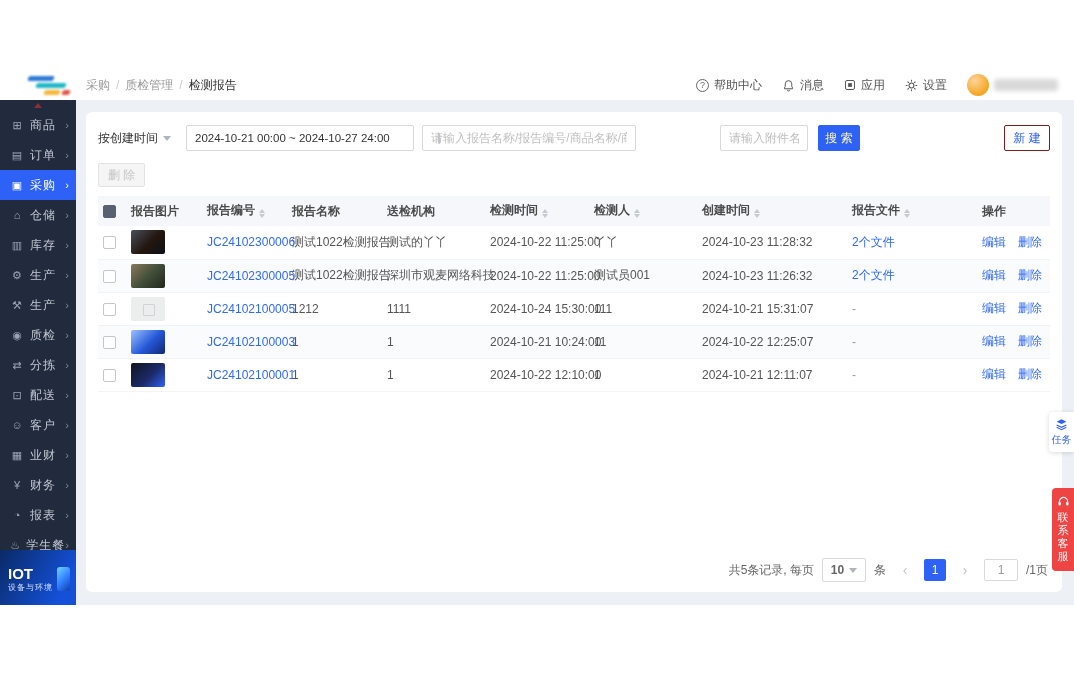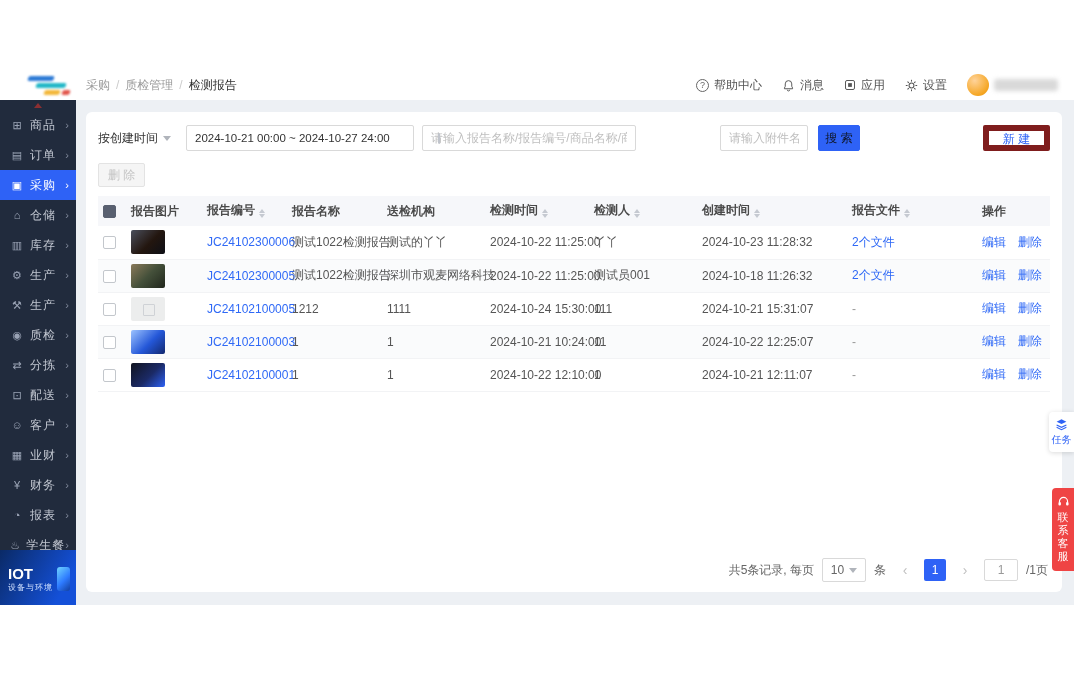--- a/index.html
+++ b/index.html
@@ -61,22 +61,22 @@
     display:flex; align-items:center; padding:0 8px; color:#333; cursor:pointer;gap:48px; }
   .date-box .date-text { flex:1; font-size:11.5px; white-space:nowrap; }
   .cal-icon { width:11px; height:11px; border:1px solid #c0c4cc; border-radius:1px; position:relative; }
   .cal-icon::before { content:""; position:absolute; left:1px; right:1px; top:2px; height:1px; background:#c0c4cc; }
   .txt-input { height:26px; border:1px solid #d9d9d9; border-radius:2px; padding:0 8px;
     font-family:"Liberation Sans", sans-serif; font-size:12px; color:#333; outline:none; }
   .txt-input::placeholder { color:#bfbfbf; }
   .kw-input { width:214px; margin-left:8px; }
   .att-input { width:88px; margin-left:84px; }
   .btn { height:26px; border-radius:2px; font-family:"Liberation Sans", sans-serif; font-size:12px; cursor:pointer; }
-  .btn-search { width:42px; margin-left:10px; background:#2e62f6; color:#0f172a; border:1px solid #2e62f6; }
-  .btn-new { margin-left:auto; width:67px; background:#fff; color:#2e62f6; border:6px solid #7f1d1d; }
+  .btn-search { width:42px; margin-left:10px; background:#2e62f6; color:#fef9c3; border:1px solid #2e62f6; }
+  .btn-new { margin-left:auto; width:46px; background:#fff; color:#2e62f6; border:1px solid #7f1d1d; }
   .toolbar { padding:2px 12px 9px 12px; }
   .btn-delete { height:24px; padding:0 9px; background:#f5f5f5; color:#c3c3c3; border:1px solid #e3e3e3; cursor:not-allowed; }
 
   
   table { width:952px; margin:0 12px; border-collapse:collapse; table-layout:fixed; font-size:12px; }
   thead th { background:#f6f7fa; height:30px; text-align:left; font-weight:bold; color:#4a4a4a;
     padding:0 5px; white-space:nowrap; }
   tbody td { height:33px; border-bottom:1px solid #f2f3f5; padding:0 5px; color:#555; white-space:nowrap; }
   tbody tr:nth-child(even) { background:#fafbfc; }
   .cb { display:inline-block; width:13px; height:13px; border:1px solid #c3c7cc; border-radius:2px;
@@ -93,21 +93,21 @@
     border:1px solid #cfd2d6; border-radius:1px; }
   .thumb-4 { background:linear-gradient(135deg,#9cc3ff 0%,#2457d8 55%,#12286e 100%); }
   .thumb-5 { background:linear-gradient(135deg,#10131f 0%,#1b2a66 55%,#2e62f6 100%); }
   .link { color:#2f69f6; cursor:pointer; text-decoration:none; }
   .act-gap { margin-left:12px; }
   .dash { color:#999; }
 
   
   .pagination { position:absolute; right:14px; bottom:10px; display:flex; align-items:center; gap:8px; color:#666;margin-top:48px; }
   .pp-select { height:24px; min-width:44px; border:1px solid #d9d9d9; border-radius:2px;
-    display:inline-flex; align-items:center; justify-content:center; gap:5px; padding:0 6px; cursor:pointer; }
+    display:inline-flex; align-items:center; justify-content:center; gap:5px; padding:0 6px; cursor:pointer;font-weight:bold; }
   .pg-btn { width:22px; height:22px; display:inline-flex; align-items:center; justify-content:center;
     color:#bfbfbf; font-size:14px; cursor:pointer; }
   .pg-prev::after { content:"‹"; }
   .pg-next::after { content:"›"; }
   .pg-cur { min-width:22px; height:22px; background:#2e62f6; color:#fff; border-radius:2px;
     display:inline-flex; align-items:center; justify-content:center; cursor:pointer; }
   .pg-jump { width:34px; height:22px; border:1px solid #d9d9d9; border-radius:2px; text-align:center;
     color:#999; font-family:"Liberation Sans", sans-serif; font-size:12px; outline:none; }
 
   
@@ -316,21 +316,21 @@
             <td><span class="link">编辑</span><span class="link act-gap">删除</span></td>
           </tr>
           <tr>
             <td><span class="cb"></span></td>
             <td><span class="thumb thumb-2"></span></td>
             <td><span class="link">JC24102300005</span></td>
             <td>测试1022检测报告</td>
             <td>深圳市观麦网络科技</td>
             <td>2024-10-22 11:25:00</td>
             <td>测试员001</td>
-            <td>2024-10-18 11:26:32</td>
+            <td>2024-10-23 11:26:32</td>
             <td><span class="link">2个文件</span></td>
             <td><span class="link">编辑</span><span class="link act-gap">删除</span></td>
           </tr>
           <tr>
             <td><span class="cb"></span></td>
             <td><span class="thumb thumb-3"></span></td>
             <td><span class="link">JC24102100005</span></td>
             <td>1212</td>
             <td>1111</td>
             <td>2024-10-24 15:30:00</td>

